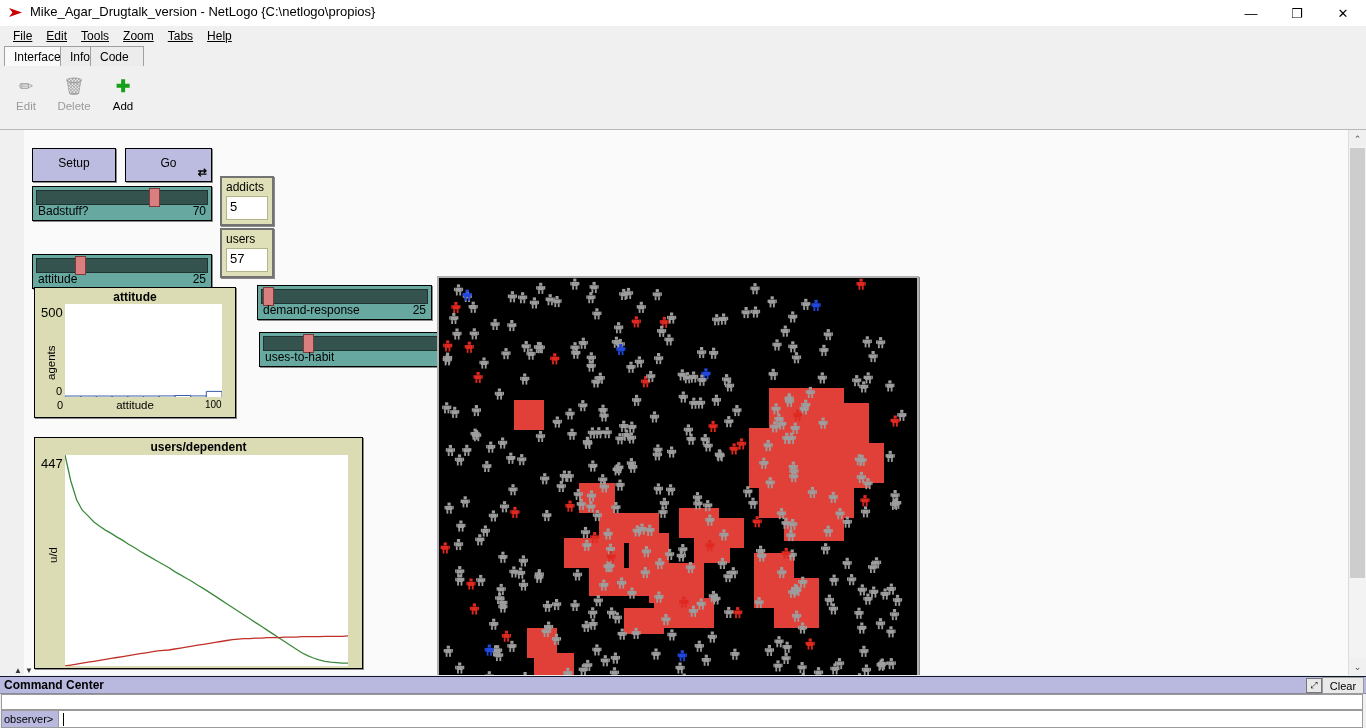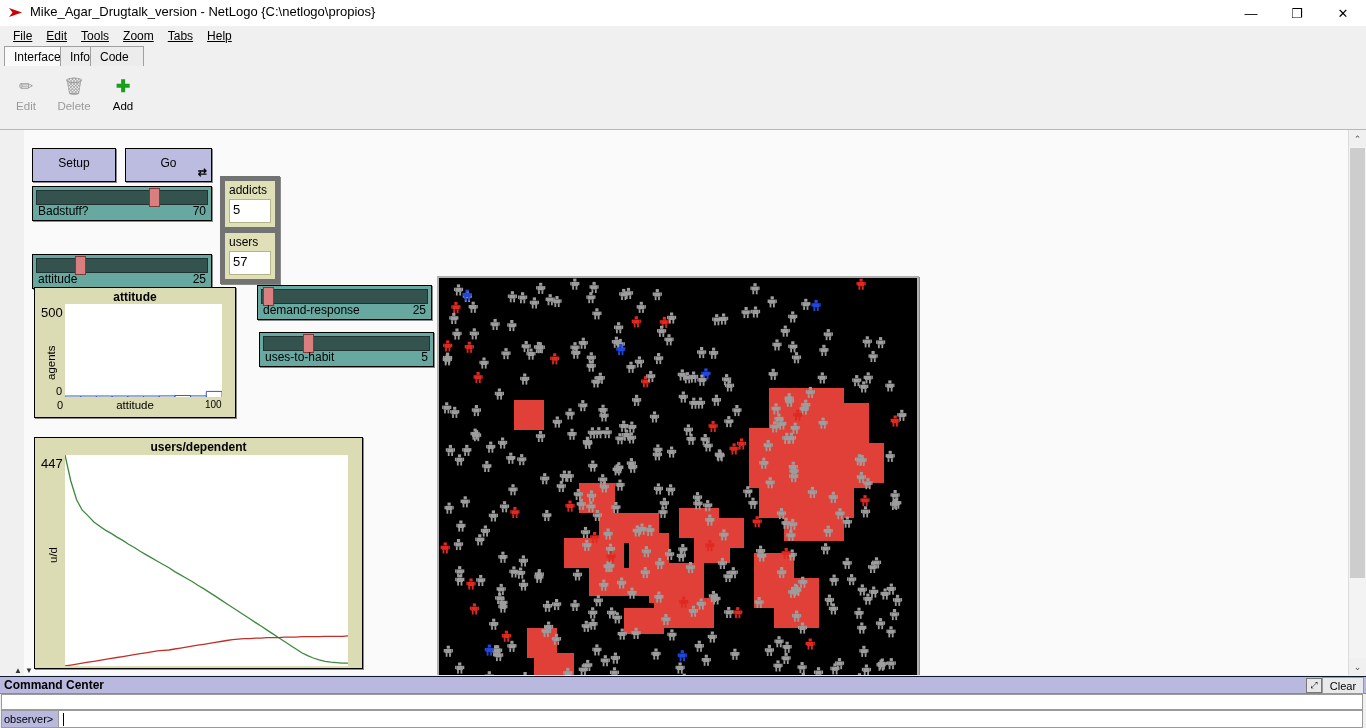--- a/index.html
+++ b/index.html
@@ -70,21 +70,21 @@
   .nlbtn .forever{position:absolute;right:4px;bottom:2px;font-size:11px;font-weight:bold;}
 
   
   .nlslider{position:absolute;background:#67a8a0;border:1px solid #000;box-shadow:1px 1px 0 #8a8a8a;}
   .nlslider .track{position:absolute;left:3px;top:3px;right:3px;height:13px;background:#34534f;border:1px solid #1f3431;}
   .nlslider .thumb{position:absolute;top:1px;width:9px;height:17px;background:#d97f7f;border:1px solid #7d3a3a;}
   .nlslider .nm{position:absolute;left:5px;bottom:2px;font-size:12px;color:#000;}
   .nlslider .vl{position:absolute;right:5px;bottom:2px;font-size:12px;color:#000;}
 
   
-  .nlmon{position:absolute;background:#e0e0b8;border:5px solid #737373;box-shadow:1px 1px 0 #8a8a8a;}
+  .nlmon{position:absolute;background:#e0e0b8;border:2px solid #737373;box-shadow:1px 1px 0 #8a8a8a;}
   .nlmon .nm{position:absolute;left:4px;top:2px;font-size:12px;}
   .nlmon .box{position:absolute;left:4px;top:18px;right:4px;bottom:4px;background:#fff;border:1px solid #b5b58c;}
   .nlmon .box span{position:absolute;left:3px;top:2px;font-size:13px;}
 
   
   .nlplot{position:absolute;background:#dcdcb4;border:1px solid #000;box-shadow:1px 1px 0 #8a8a8a;}
   .nlplot .ptitle{position:absolute;top:2px;width:100%;text-align:center;font-size:12px;font-weight:bold;}
   .nlplot .canvas{position:absolute;background:#fff;border:none;}
   .nlplot .ymax{position:absolute;font-size:13px;}
   .nlplot .ymin{position:absolute;font-size:11px;}
@@ -219,21 +219,21 @@
       <div class="thumb" style="left:42px;"></div>
       <div class="nm">attitude</div>
       <div class="vl">25</div>
     </div>
     <div class="nlslider" style="left:233px;top:155px;width:173px;height:33px;">
       <div class="track"></div>
       <div class="thumb" style="left:5px;"></div>
       <div class="nm">demand-response</div>
       <div class="vl">25</div>
     </div>
-    <div class="nlslider" style="left:235px;top:202px;width:173px;height:33px;">
+    <div class="nlslider" style="left:235px;top:202px;width:173px;height:33px;padding-left:39px;">
       <div class="track"></div>
       <div class="thumb" style="left:43px;"></div>
       <div class="nm">uses-to-habit</div>
       <div class="vl">5</div>
     </div>
 
     <div class="nlmon" style="left:196px;top:46px;width:50px;height:46px;">
       <div class="nm">addicts</div>
       <div class="box">
         <span>5</span>

